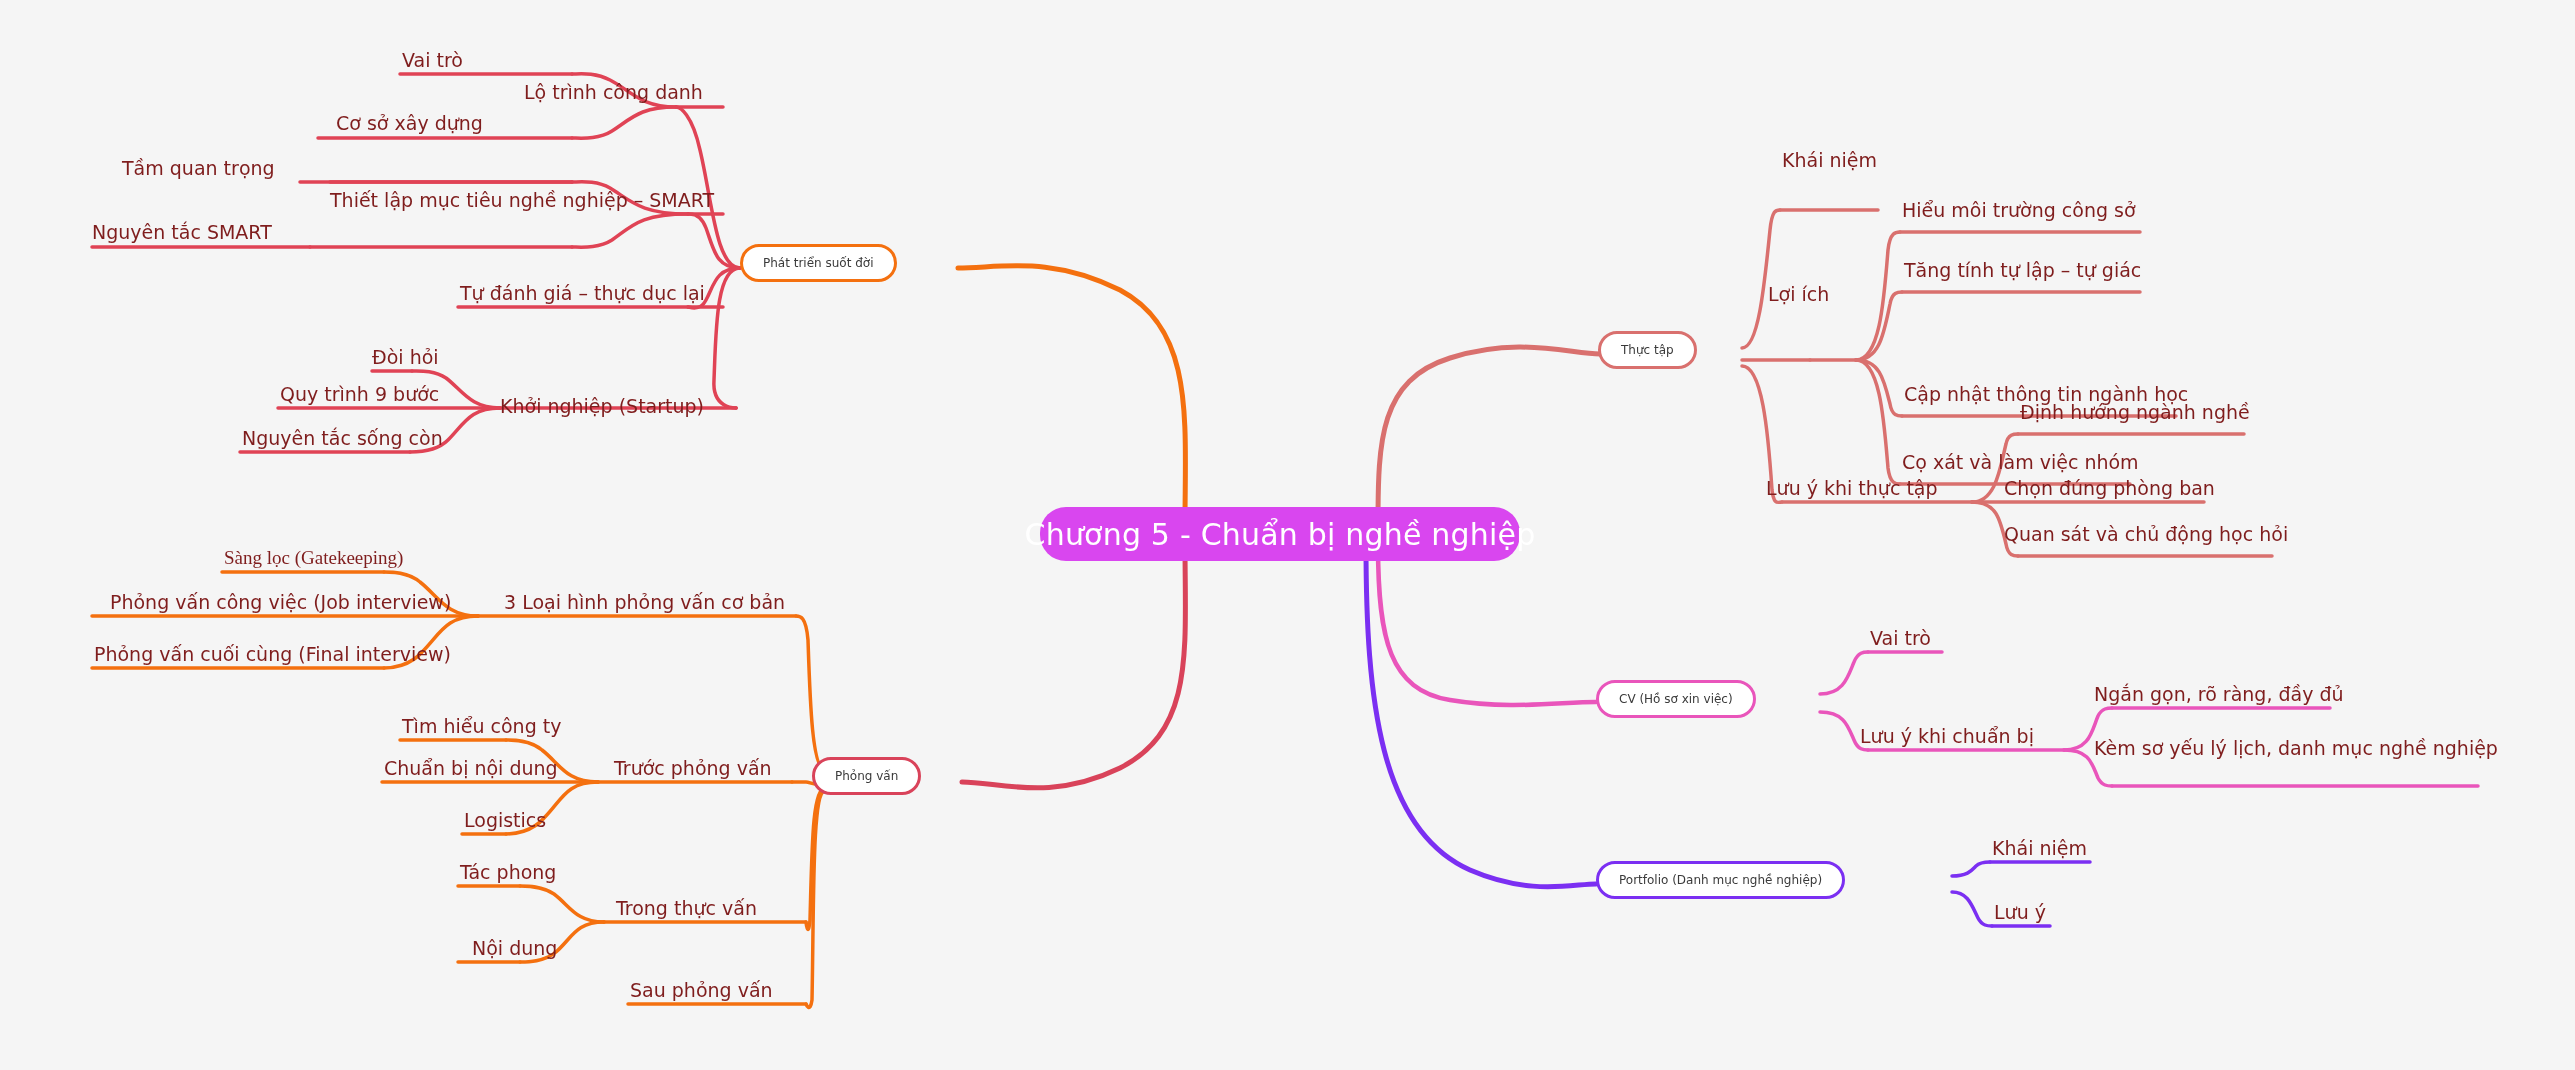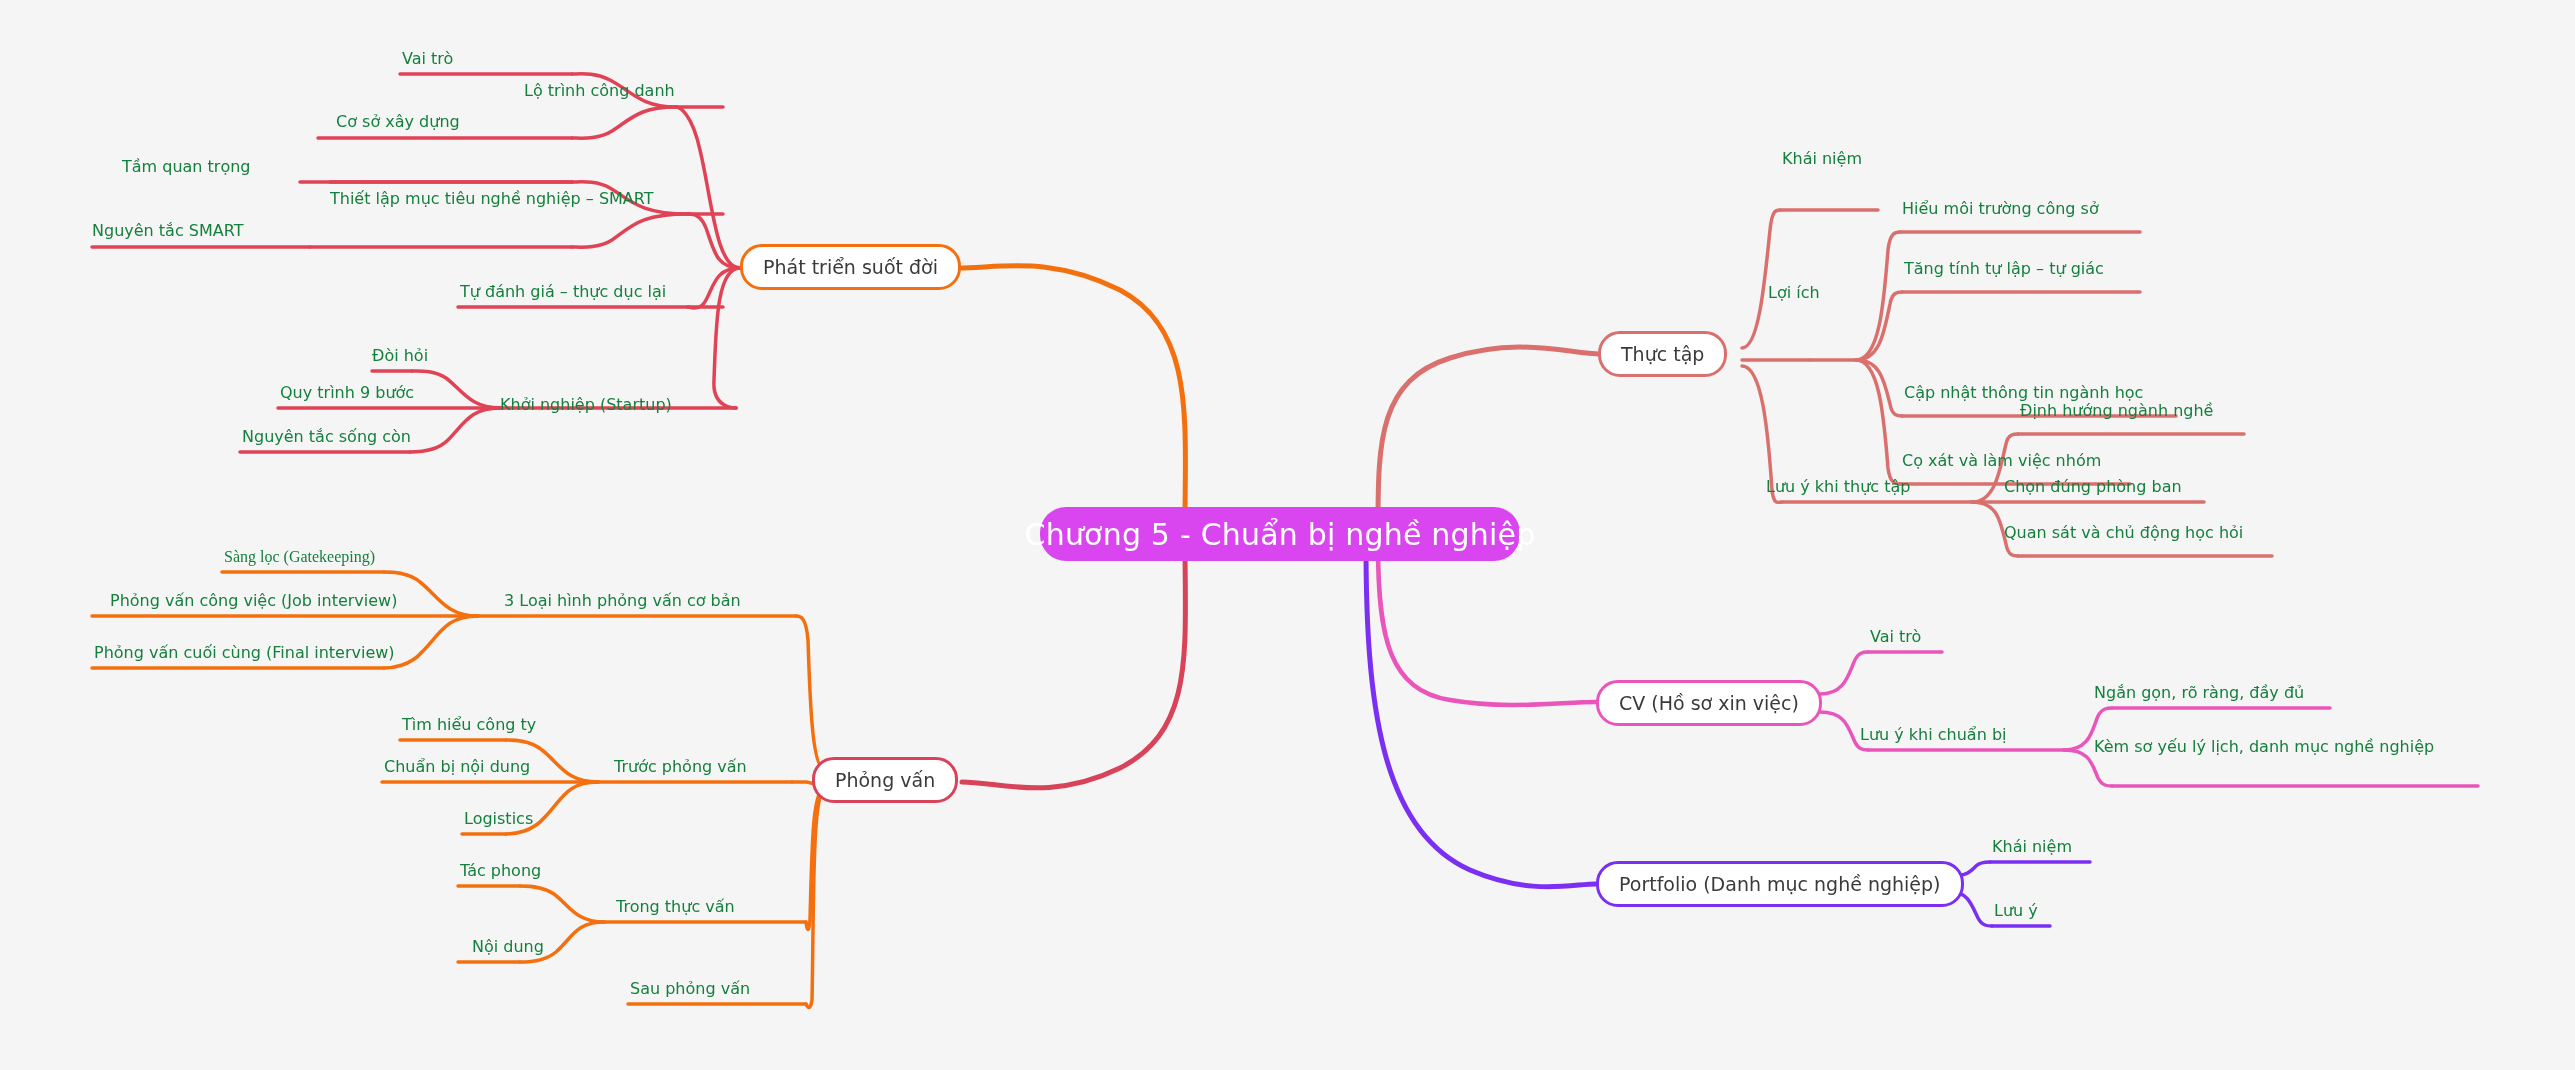--- a/index.html
+++ b/index.html
@@ -29,32 +29,32 @@
     box-sizing:border-box;
   }
 
   
   .pill{
     position:absolute;
     background:#ffffff;
     border:3px solid #888;
     border-radius:22px;
     color:#3a3a3a;
-    font-size:19px;
+    font-size:12px;
     padding:9px 20px;
     white-space:nowrap;
     box-sizing:border-box;
     display:flex;align-items:center;justify-content:center;
   }
 
   
   .leaf{
     position:absolute;
-    color:#15803d;
-    font-size:16px;
+    color:#7f1d1d;
+    font-size:19px;
     white-space:nowrap;
     line-height:1.1;
     padding:0 4px 6px 4px;
     box-sizing:border-box;
   }
 </style>
 </head>
 <body>
 
 <div id="canvas">

